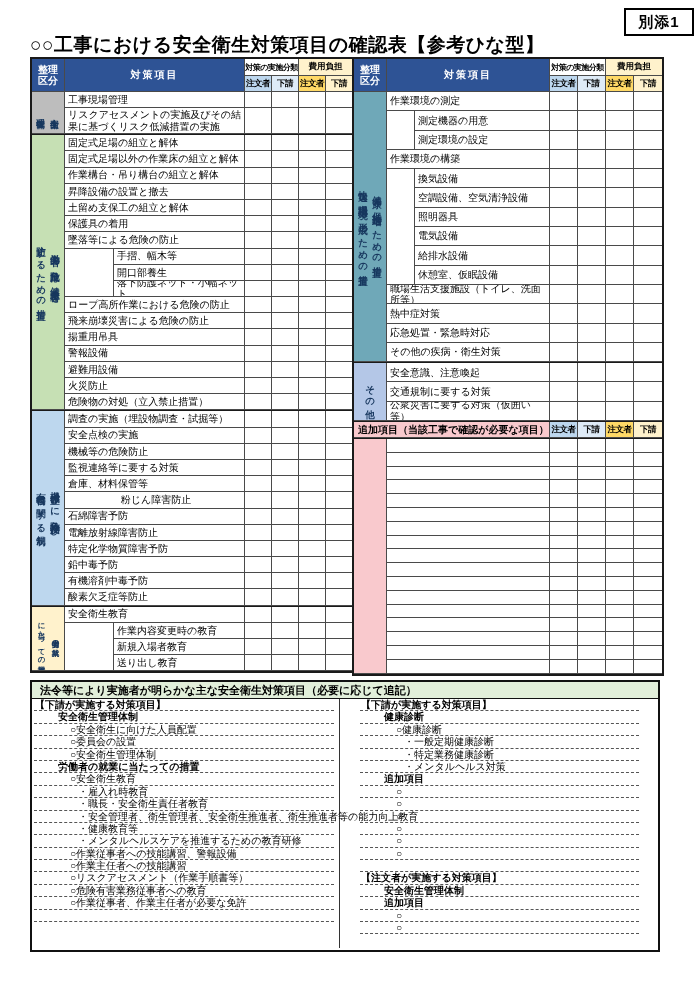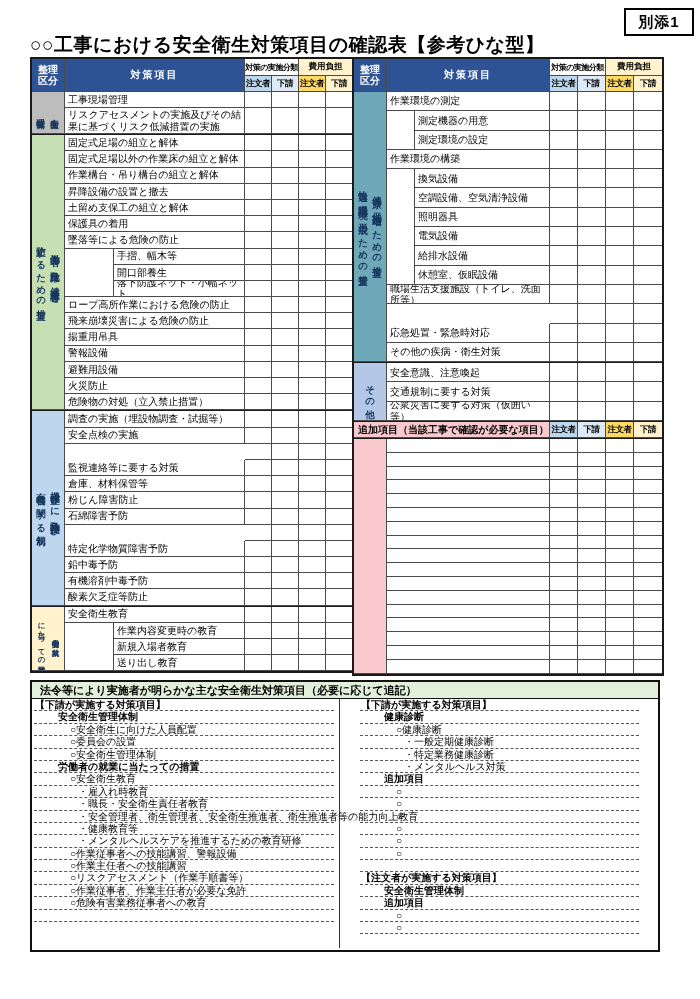--- a/index.html
+++ b/index.html
@@ -216,52 +216,58 @@
           <div class="cell check" style="grid-area: 1 / 5;"></div>
           <div class="cell check" style="grid-area: 1 / 6;"></div>
           <div class="cell check lastc" style="grid-area: 1 / 7;"></div>
           <div class="cell item" style="grid-area: 2 / 2 / auto / span 2;">
             <div class="itxt">安全点検の実施</div>
           </div>
           <div class="cell check" style="grid-area: 2 / 4;"></div>
           <div class="cell check" style="grid-area: 2 / 5;"></div>
           <div class="cell check" style="grid-area: 2 / 6;"></div>
           <div class="cell check lastc" style="grid-area: 2 / 7;"></div>
+          <div class="cell item" style="grid-area: 3 / 2 / auto / span 2;">
+            <div class="itxt">機械等の危険防止</div>
+          </div>
           <div class="cell check" style="grid-area: 3 / 4;"></div>
           <div class="cell check" style="grid-area: 3 / 5;"></div>
           <div class="cell check" style="grid-area: 3 / 6;"></div>
           <div class="cell check lastc" style="grid-area: 3 / 7;"></div>
           <div class="cell item" style="grid-area: 4 / 2 / auto / span 2;">
             <div class="itxt">監視連絡等に要する対策</div>
           </div>
           <div class="cell check" style="grid-area: 4 / 4;"></div>
           <div class="cell check" style="grid-area: 4 / 5;"></div>
           <div class="cell check" style="grid-area: 4 / 6;"></div>
           <div class="cell check lastc" style="grid-area: 4 / 7;"></div>
           <div class="cell item" style="grid-area: 5 / 2 / auto / span 2;">
             <div class="itxt">倉庫、材料保管等</div>
           </div>
           <div class="cell check" style="grid-area: 5 / 4;"></div>
           <div class="cell check" style="grid-area: 5 / 5;"></div>
           <div class="cell check" style="grid-area: 5 / 6;"></div>
           <div class="cell check lastc" style="grid-area: 5 / 7;"></div>
-          <div class="cell item" style="grid-area: 6 / 2 / auto / span 2;">
+          <div class="cell item" style="grid-area: 6 / 2 / auto / span 2; justify-content: center;">
             <div class="itxt">粉じん障害防止</div>
           </div>
           <div class="cell check" style="grid-area: 6 / 4;"></div>
           <div class="cell check" style="grid-area: 6 / 5;"></div>
           <div class="cell check" style="grid-area: 6 / 6;"></div>
           <div class="cell check lastc" style="grid-area: 6 / 7;"></div>
           <div class="cell item" style="grid-area: 7 / 2 / auto / span 2;">
             <div class="itxt">石綿障害予防</div>
           </div>
           <div class="cell check" style="grid-area: 7 / 4;"></div>
           <div class="cell check" style="grid-area: 7 / 5;"></div>
           <div class="cell check" style="grid-area: 7 / 6;"></div>
           <div class="cell check lastc" style="grid-area: 7 / 7;"></div>
+          <div class="cell item" style="grid-area: 8 / 2 / auto / span 2;">
+            <div class="itxt">電離放射線障害防止</div>
+          </div>
           <div class="cell check" style="grid-area: 8 / 4;"></div>
           <div class="cell check" style="grid-area: 8 / 5;"></div>
           <div class="cell check" style="grid-area: 8 / 6;"></div>
           <div class="cell check lastc" style="grid-area: 8 / 7;"></div>
           <div class="cell item" style="grid-area: 9 / 2 / auto / span 2;">
             <div class="itxt">特定化学物質障害予防</div>
           </div>
           <div class="cell check" style="grid-area: 9 / 4;"></div>
           <div class="cell check" style="grid-area: 9 / 5;"></div>
           <div class="cell check" style="grid-area: 9 / 6;"></div>
@@ -415,20 +421,23 @@
           <div class="cell check" style="grid-area: 10 / 5;"></div>
           <div class="cell check" style="grid-area: 10 / 6;"></div>
           <div class="cell check lastc" style="grid-area: 10 / 7;"></div>
           <div class="cell item" style="grid-area: 11 / 2 / auto / span 2;">
             <div class="itxt">職場生活支援施設（トイレ、洗面所等）</div>
           </div>
           <div class="cell check" style="grid-area: 11 / 4;"></div>
           <div class="cell check" style="grid-area: 11 / 5;"></div>
           <div class="cell check" style="grid-area: 11 / 6;"></div>
           <div class="cell check lastc" style="grid-area: 11 / 7;"></div>
+          <div class="cell item" style="grid-area: 12 / 2 / auto / span 2;">
+            <div class="itxt">熱中症対策</div>
+          </div>
           <div class="cell check" style="grid-area: 12 / 4;"></div>
           <div class="cell check" style="grid-area: 12 / 5;"></div>
           <div class="cell check" style="grid-area: 12 / 6;"></div>
           <div class="cell check lastc" style="grid-area: 12 / 7;"></div>
           <div class="cell item" style="grid-area: 13 / 2 / auto / span 2;">
             <div class="itxt">応急処置・緊急時対応</div>
           </div>
           <div class="cell check" style="grid-area: 13 / 4;"></div>
           <div class="cell check" style="grid-area: 13 / 5;"></div>
           <div class="cell check" style="grid-area: 13 / 6;"></div>
@@ -578,22 +587,22 @@
           <div class="brow lv1 b">労働者の就業に当たっての措置</div>
           <div class="brow lv2">○安全衛生教育</div>
           <div class="brow lv3">・雇入れ時教育</div>
           <div class="brow lv3">・職長・安全衛生責任者教育</div>
           <div class="brow lv3">・安全管理者、衛生管理者、安全衛生推進者、衛生推進者等の能力向上教育</div>
           <div class="brow lv3">・健康教育等</div>
           <div class="brow lv3">・メンタルヘルスケアを推進するための教育研修</div>
           <div class="brow lv2">○作業従事者への技能講習、警報設備</div>
           <div class="brow lv2">○作業主任者への技能講習</div>
           <div class="brow lv2">○リスクアセスメント（作業手順書等）</div>
+          <div class="brow lv2">○危険有害業務従事者への教育</div>
           <div class="brow lv2">○作業従事者、作業主任者が必要な免許</div>
-          <div class="brow lv2">○危険有害業務従事者への教育</div>
           <div class="brow lv2"></div>
         </div>
       <div class="bcol" id="bottom-right">
           <div class="brow lv0 b">【下請が実施する対策項目】</div>
           <div class="brow lv1 b">健康診断</div>
           <div class="brow lv2">○健康診断</div>
           <div class="brow lv3">・一般定期健康診断</div>
           <div class="brow lv3">・特定業務健康診断</div>
           <div class="brow lv3">・メンタルヘルス対策</div>
           <div class="brow lv1 b">追加項目</div>

